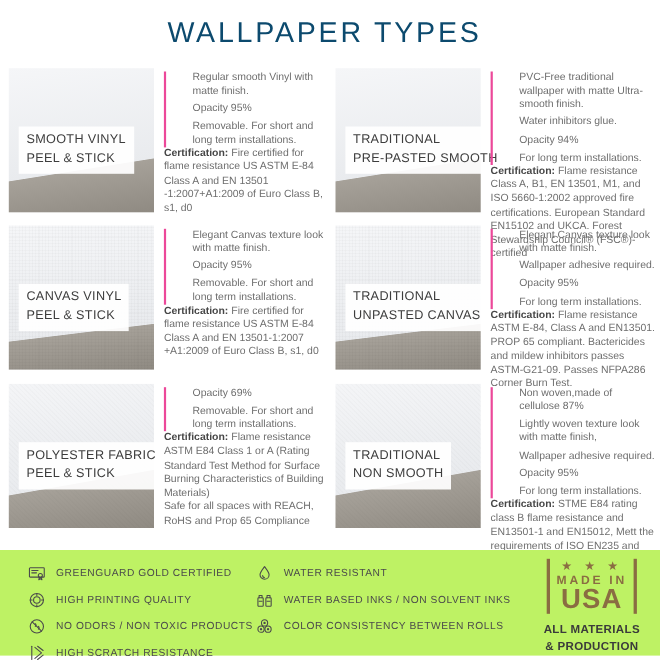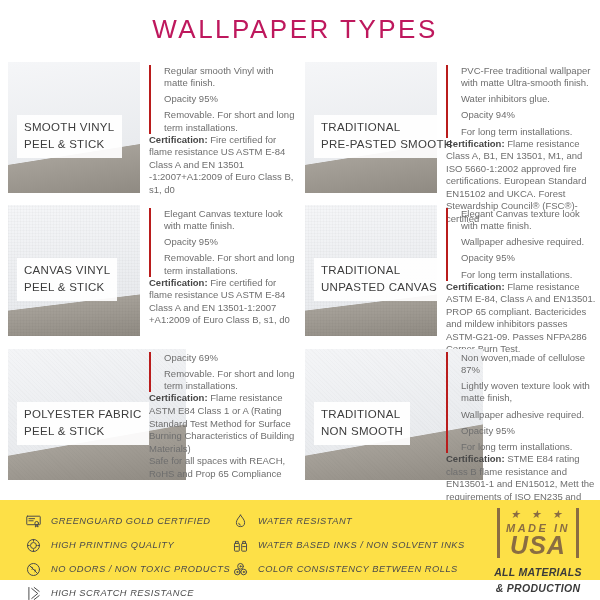--- a/index.html
+++ b/index.html
@@ -2,52 +2,51 @@
 <html><head>
 <meta charset="utf-8">
 <style>
   html,body{margin:0;padding:0;}
   body{
     width:600px;height:600px;position:relative;overflow:hidden;
     background:#ffffff;font-family:"Liberation Sans", sans-serif;
   }
   .page-title{
     position:absolute;top:14px;left:0;width:590px;text-align:center;
-    font-size:26px;font-weight:500;letter-spacing:2.5px;color:#be185d;
+    font-size:26px;font-weight:500;letter-spacing:2.5px;color:#0c4a6e;
   }
   
   .card{position:absolute;width:292px;height:140px;}
   .swatch{
     position:absolute;left:0;top:0;width:132px;height:131px;
   }
   .sw-r1{background:linear-gradient(351deg,#8f8a82 0%,#a6a199 32%,#e9ebee 32.5%,#f5f6f8 100%);}
   .sw-r2{background:
     repeating-linear-gradient(0deg, rgba(0,0,0,.02) 0 1px, transparent 1px 3px),
     repeating-linear-gradient(90deg, rgba(0,0,0,.02) 0 1px, transparent 1px 3px),
     linear-gradient(353deg,#8f8a82 0%,#a6a199 28%,#e9ebee 28.5%,#f5f6f8 100%);}
   .sw-r3{background:
     repeating-linear-gradient(45deg, rgba(0,0,0,.015) 0 1px, transparent 1px 3px),
-    linear-gradient(350deg,#8f8a82 0%,#a6a199 34%,#e9ebee 34.5%,#f4f5f7 100%); padding-left: 46px;}
+    linear-gradient(350deg,#8f8a82 0%,#a6a199 34%,#e9ebee 34.5%,#f4f5f7 100%);}
   .swatch-label{
     position:absolute;top:10px;left:9px;background:rgba(255,255,255,.93);
     padding:4px 7px;font-size:11.5px;line-height:1.5;color:#3d3d3d;
     letter-spacing:.3px;font-weight:500;margin-top:43px;
   }
   .swatch-label div{white-space:nowrap;}
   .info{position:absolute;left:141px;top:3px;width:150px;}
-  .desc{border-left:2px solid #b91c1c;padding-left:13px;}
+  .desc{border-left:2px solid #ec4899;padding-left:24px;}
   .desc p{margin:0 0 4px 0;font-size:9.5px;line-height:1.28;color:#6e6e6e;}
   .desc p:last-child{margin-bottom:0;}
   .cert{margin-top:0;font-size:9.5px;line-height:1.32;color:#6e6e6e;}
   .cert b{color:#474747;font-weight:700;}
   
   .footer{
-    position:absolute;left:0;top:500px;width:600px;height:80px;
-    background:#fde047;
-    font-style:italic;
+    position:absolute;left:0;top:500px;width:600px;height:96px;
+    background:#bef264;
   }
   .badges{position:absolute;top:9px;}
   .badges-left{left:25px;}
   .badges-mid{left:232px;}
   .badge{display:flex;align-items:center;gap:9px;height:24px;}
   .badge svg{width:17px;height:17px;flex:0 0 17px;stroke:#4b4b4b;fill:none;stroke-width:1.4;stroke-linecap:round;stroke-linejoin:round;}
   .badge span{font-size:9.3px;letter-spacing:.5px;color:#4b4b4b;white-space:nowrap;}
   .usa{position:absolute;left:485px;top:8px;width:106px;text-align:center;color:#8a6d42;}
   .usa-logo{display:flex;justify-content:center;align-items:stretch;gap:6px;}
   .usa-bar{width:3px;background:#8a6d42;}

